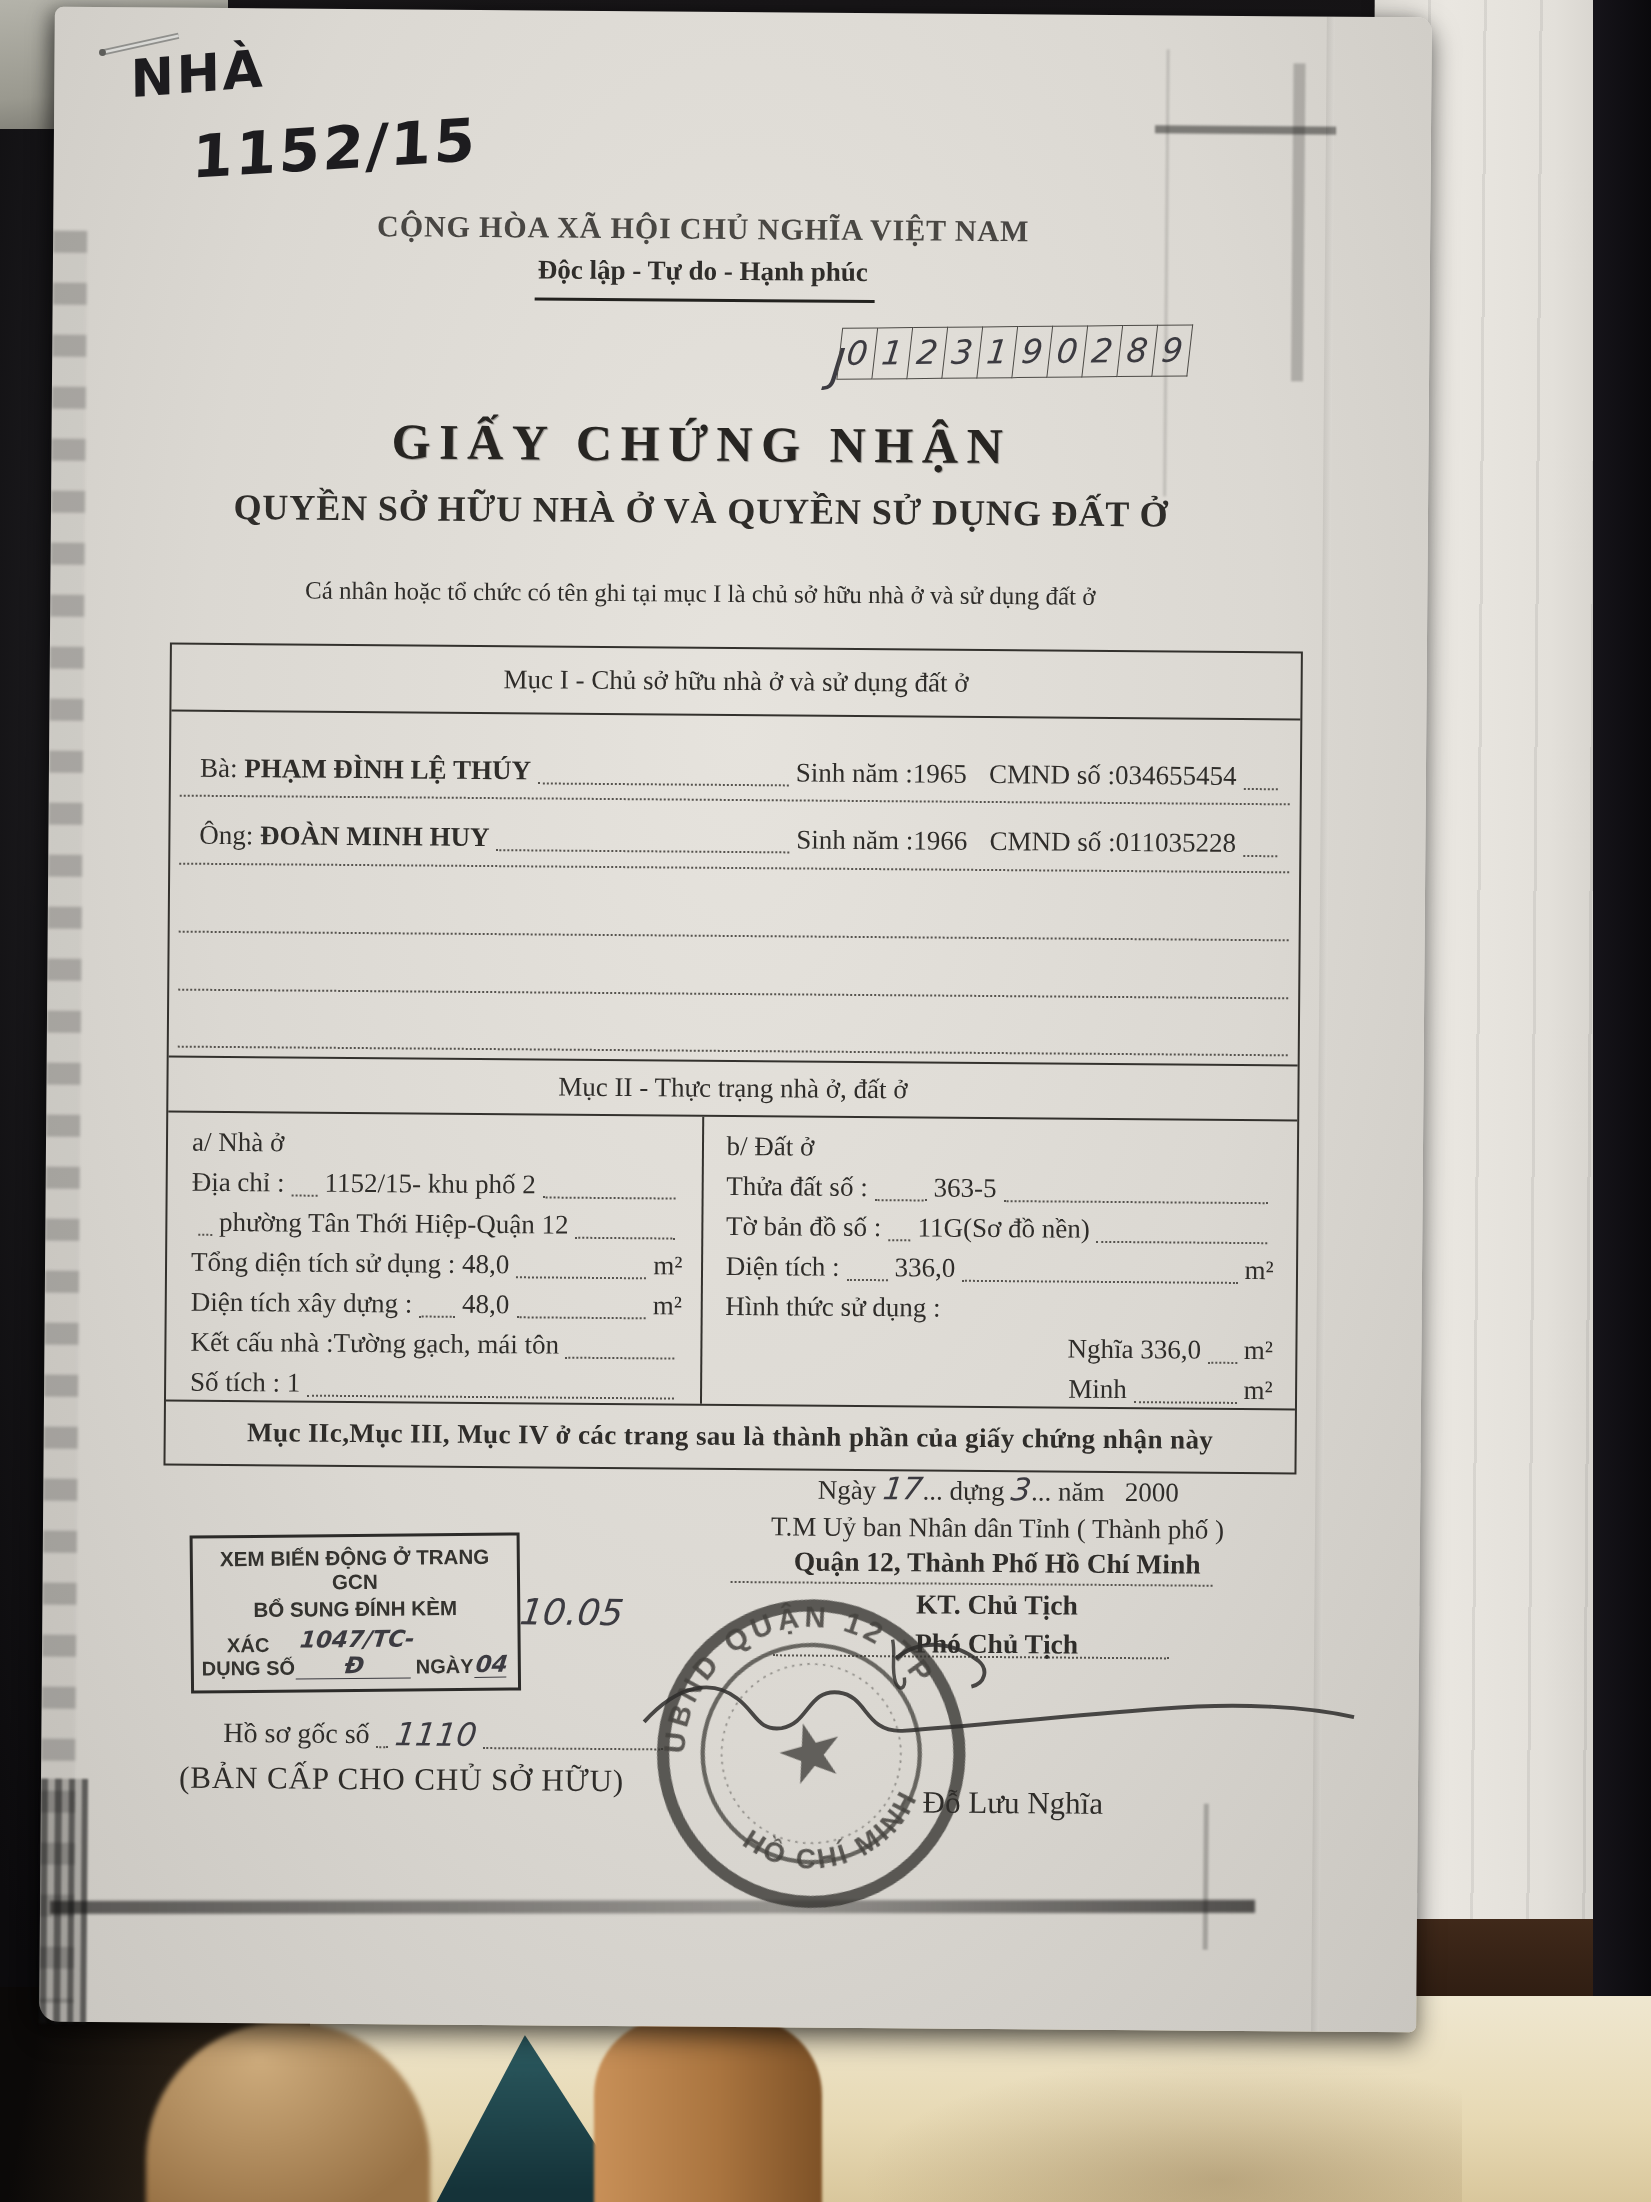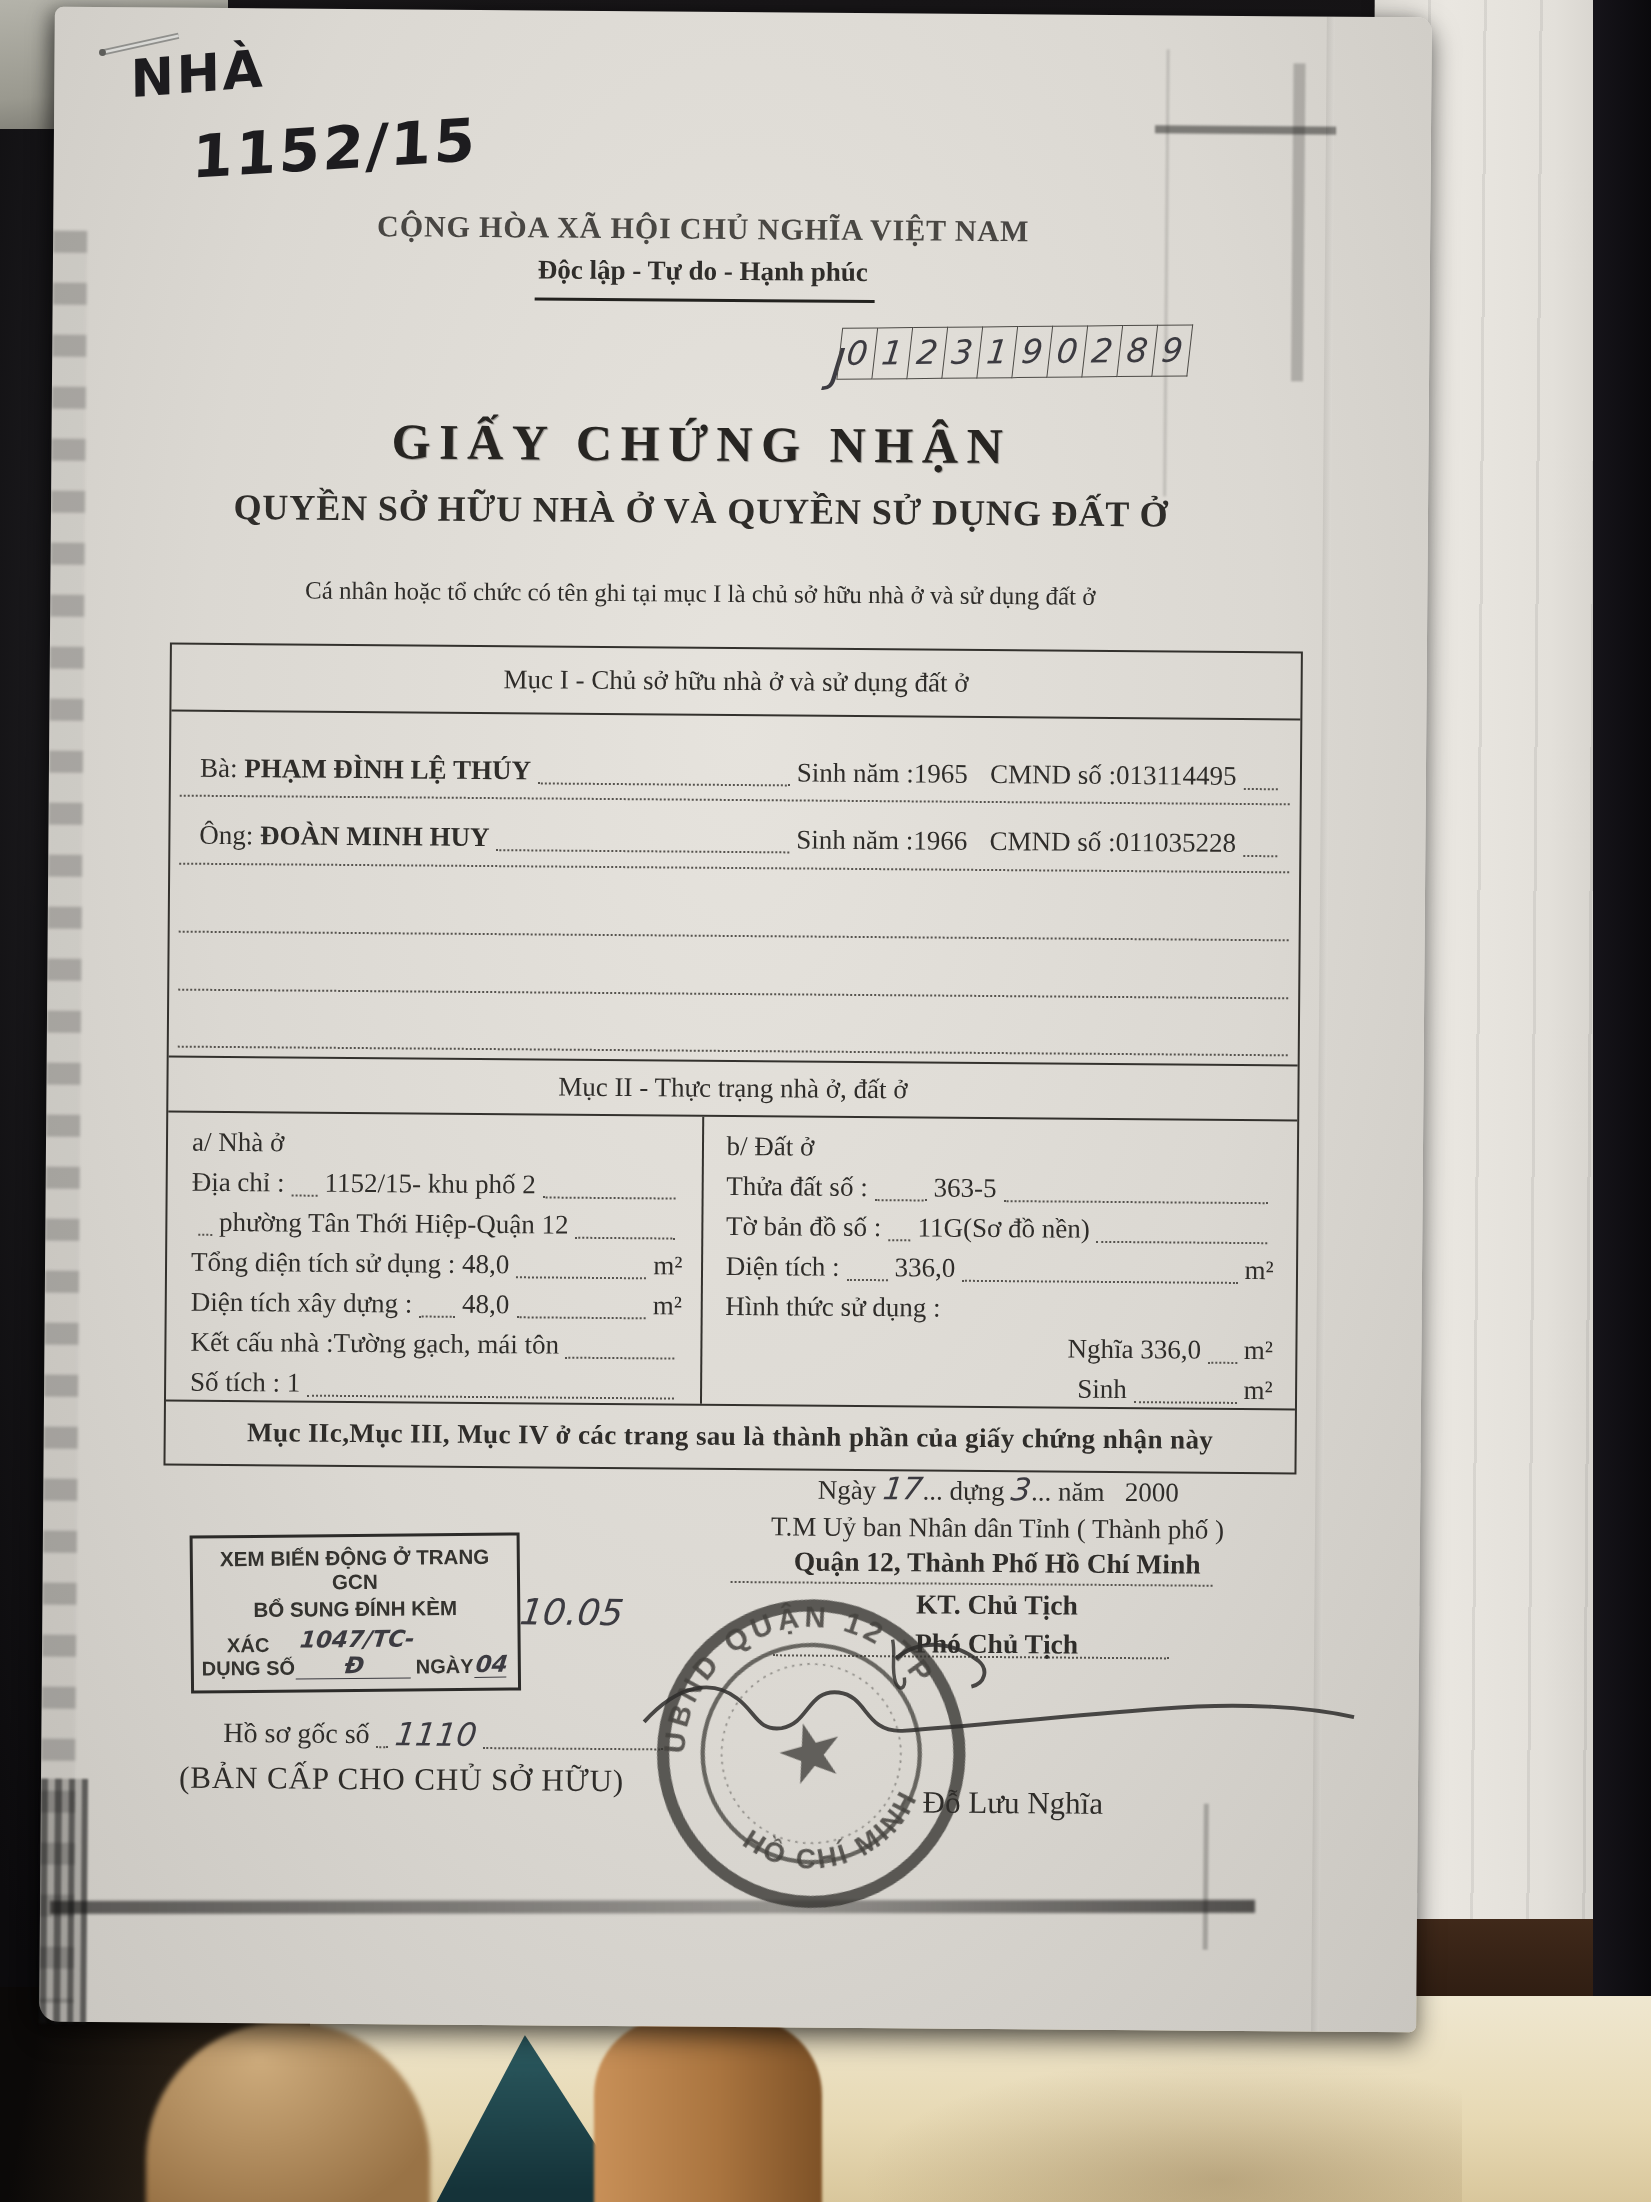--- a/index.html
+++ b/index.html
@@ -139,21 +139,21 @@
       <div style="position:relative;height:344px;">
 
         <div class="abs line" style="left:29px;right:15.5px;top:36px;">
           <span>Bà:</span>&nbsp;
           <span class="serif-bold">PHẠM ĐÌNH LỆ THÚY</span>
           <span class="dots"></span>
           <span>Sinh năm : </span>
           <span>1965</span>
           <span style="width:22.4px;"></span>
           <span>CMND số : </span>
-          <span>013114495</span>
+          <span>034655454</span>
           <span class="dots-fixed" style="width:34px;"></span>
         </div>
         <div class="abs" style="left:8.6px;right:10.3px;top:83px;border-bottom:2.6px dotted #56534e;"></div>
 
         <div class="abs line" style="left:29px;right:15.5px;top:103px;">
           <span>Ông:</span>&nbsp;
           <span class="serif-bold">ĐOÀN MINH HUY</span>
           <span class="dots"></span>
           <span>Sinh năm : </span>
           <span>1966</span>
@@ -235,21 +235,21 @@
           <div class="line">
             <span>Hình thức sử dụng :</span>
           </div>
           <div class="line" style="justify-content:flex-end;">
             <span>Nghĩa</span>&nbsp;
             <span>336,0</span>
             <span class="dots-fixed" style="width:29px;"></span>
             <span>m²</span>
           </div>
           <div class="line" style="justify-content:flex-end;">
-            <span>Sinh</span>
+            <span>Minh</span>
             <span class="dots-fixed" style="width:103px;"></span>
             <span>m²</span>
           </div>
         </div>
       </div>
 
       <div style="border-top:2.6px solid #33312d;height:61px;display:flex;align-items:center;justify-content:center;font-size:27px;font-weight:bold;letter-spacing:0.4px;">Mục IIc,Mục III, Mục IV ở các trang sau là thành phần của giấy chứng nhận này</div>
     </div>
 
     <div class="abs" style="left:697px;top:1457px;width:516px;text-align:center;font-size:27px;">

